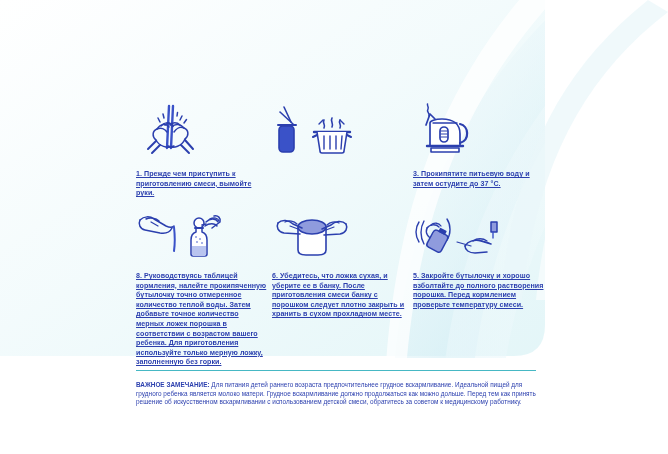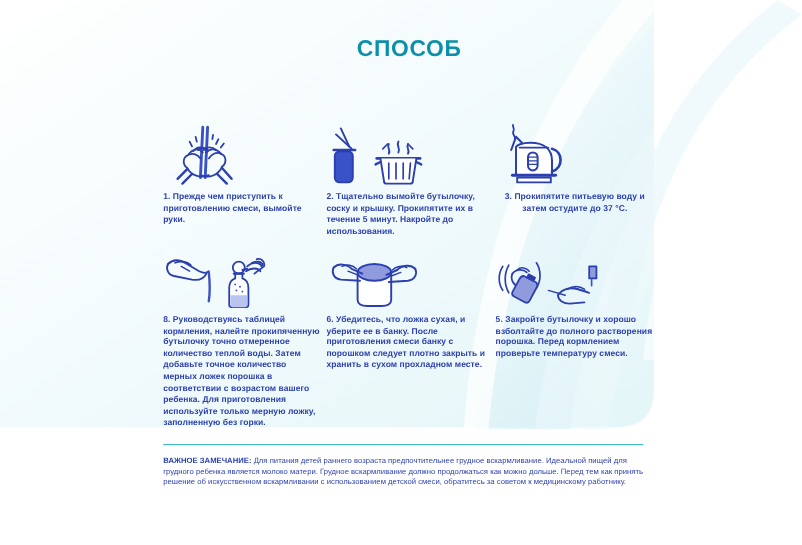--- a/index.html
+++ b/index.html
@@ -72,27 +72,28 @@
     display: block;
     position: absolute;
     bottom: 0;
   }
   .step-text {
     font-size: 7.1px;
     line-height: 9.6px;
     color: #2b3fae;
     font-weight: bold;
     letter-spacing: 0.05px;
-    margin-top: 4px;
+    margin-top: 14px;
+    text-decoration: underline;
   }
 
   
   #step-1 { left: 136px; top: 104px; }
   #step-2 { left: 272px; top: 104px; width: 140px; }
-  #step-3 { left: 413px; top: 104px; width: 132px; text-align: center; }
+  #step-3 { left: 413px; top: 104px; width: 132px; }
   
   #step-4 { left: 136px; top: 206px; }
   #step-5 { left: 272px; top: 206px; width: 140px; }
   #step-6 { left: 413px; top: 206px; width: 132px; }
 
   #divider {
     position: absolute;
     left: 136px;
     top: 370px;
     width: 400px;
@@ -148,21 +149,20 @@
       <path d="M600,-80 C455,40 392,190 384,400 L404,400 C414,200 478,55 616,-60 Z" fill="#ffffff" opacity="0.75"></path>
     </g>
 
     <path d="M648,0 C560,70 514,160 500,300 L522,300 C536,168 582,78 668,12 Z" fill="#e9f6fa" opacity="0.7"></path>
     <path d="M668,28 C590,92 548,176 536,300 L548,300 C560,184 602,104 668,48 Z" fill="#ffffff" opacity="0.55"></path>
   </svg>
 
   <div id="content">
 
     <div id="title-block">
-      <div class="title-line">СПОСОБ</div>
     </div>
 
     <div class="step" id="step-1">
       <div class="step-icon">
         <svg width="72" height="52" viewBox="0 0 72 52" xmlns="http://www.w3.org/2000/svg">
           <g fill="none" stroke="#2b3fae" stroke-width="1.5" stroke-linecap="round" stroke-linejoin="round">
 
             <path d="M33,2 L31,44" stroke-width="2.4" stroke="#3a52c8"></path>
             <path d="M37,2 L35,44" stroke-width="2.4" stroke="#3a52c8"></path>
 
@@ -205,21 +205,20 @@
 
             <path d="M45,31 L41,33 M75,31 L79,33" stroke-width="2"></path>
 
             <path d="M52,24 c2,-3 -2,-5 0,-8 M60,23 c2,-3 -2,-6 0,-9 M68,24 c2,-3 -2,-5 0,-8" stroke-width="1.6"></path>
             <path d="M47,20 l4,-4 M72,20 l-4,-4" stroke-width="1.4"></path>
 
             <path d="M52,32 L52,45 M58,32 L58,45 M64,32 L64,45 M70,32 L69,45" stroke-width="1.4"></path>
           </g>
         </svg>
       </div>
-      <div class="step-text">2. Тщательно вымойте бутылочку, соску и крышку. Прокипятите их в течение 5 минут. Накройте до использования.</div>
     </div>
 
     <div class="step" id="step-3">
       <div class="step-icon">
         <svg width="70" height="54" viewBox="0 0 70 54" xmlns="http://www.w3.org/2000/svg">
           <g fill="none" stroke="#2b3fae" stroke-width="1.7" stroke-linecap="round" stroke-linejoin="round">
 
             <path d="M16,14 c1,-3 -3,-4 -1,-7 c1,-2 -1,-3 -0.5,-5" stroke-width="1.5"></path>
             <path d="M13,23 L17,12 L22,17"></path>
 

